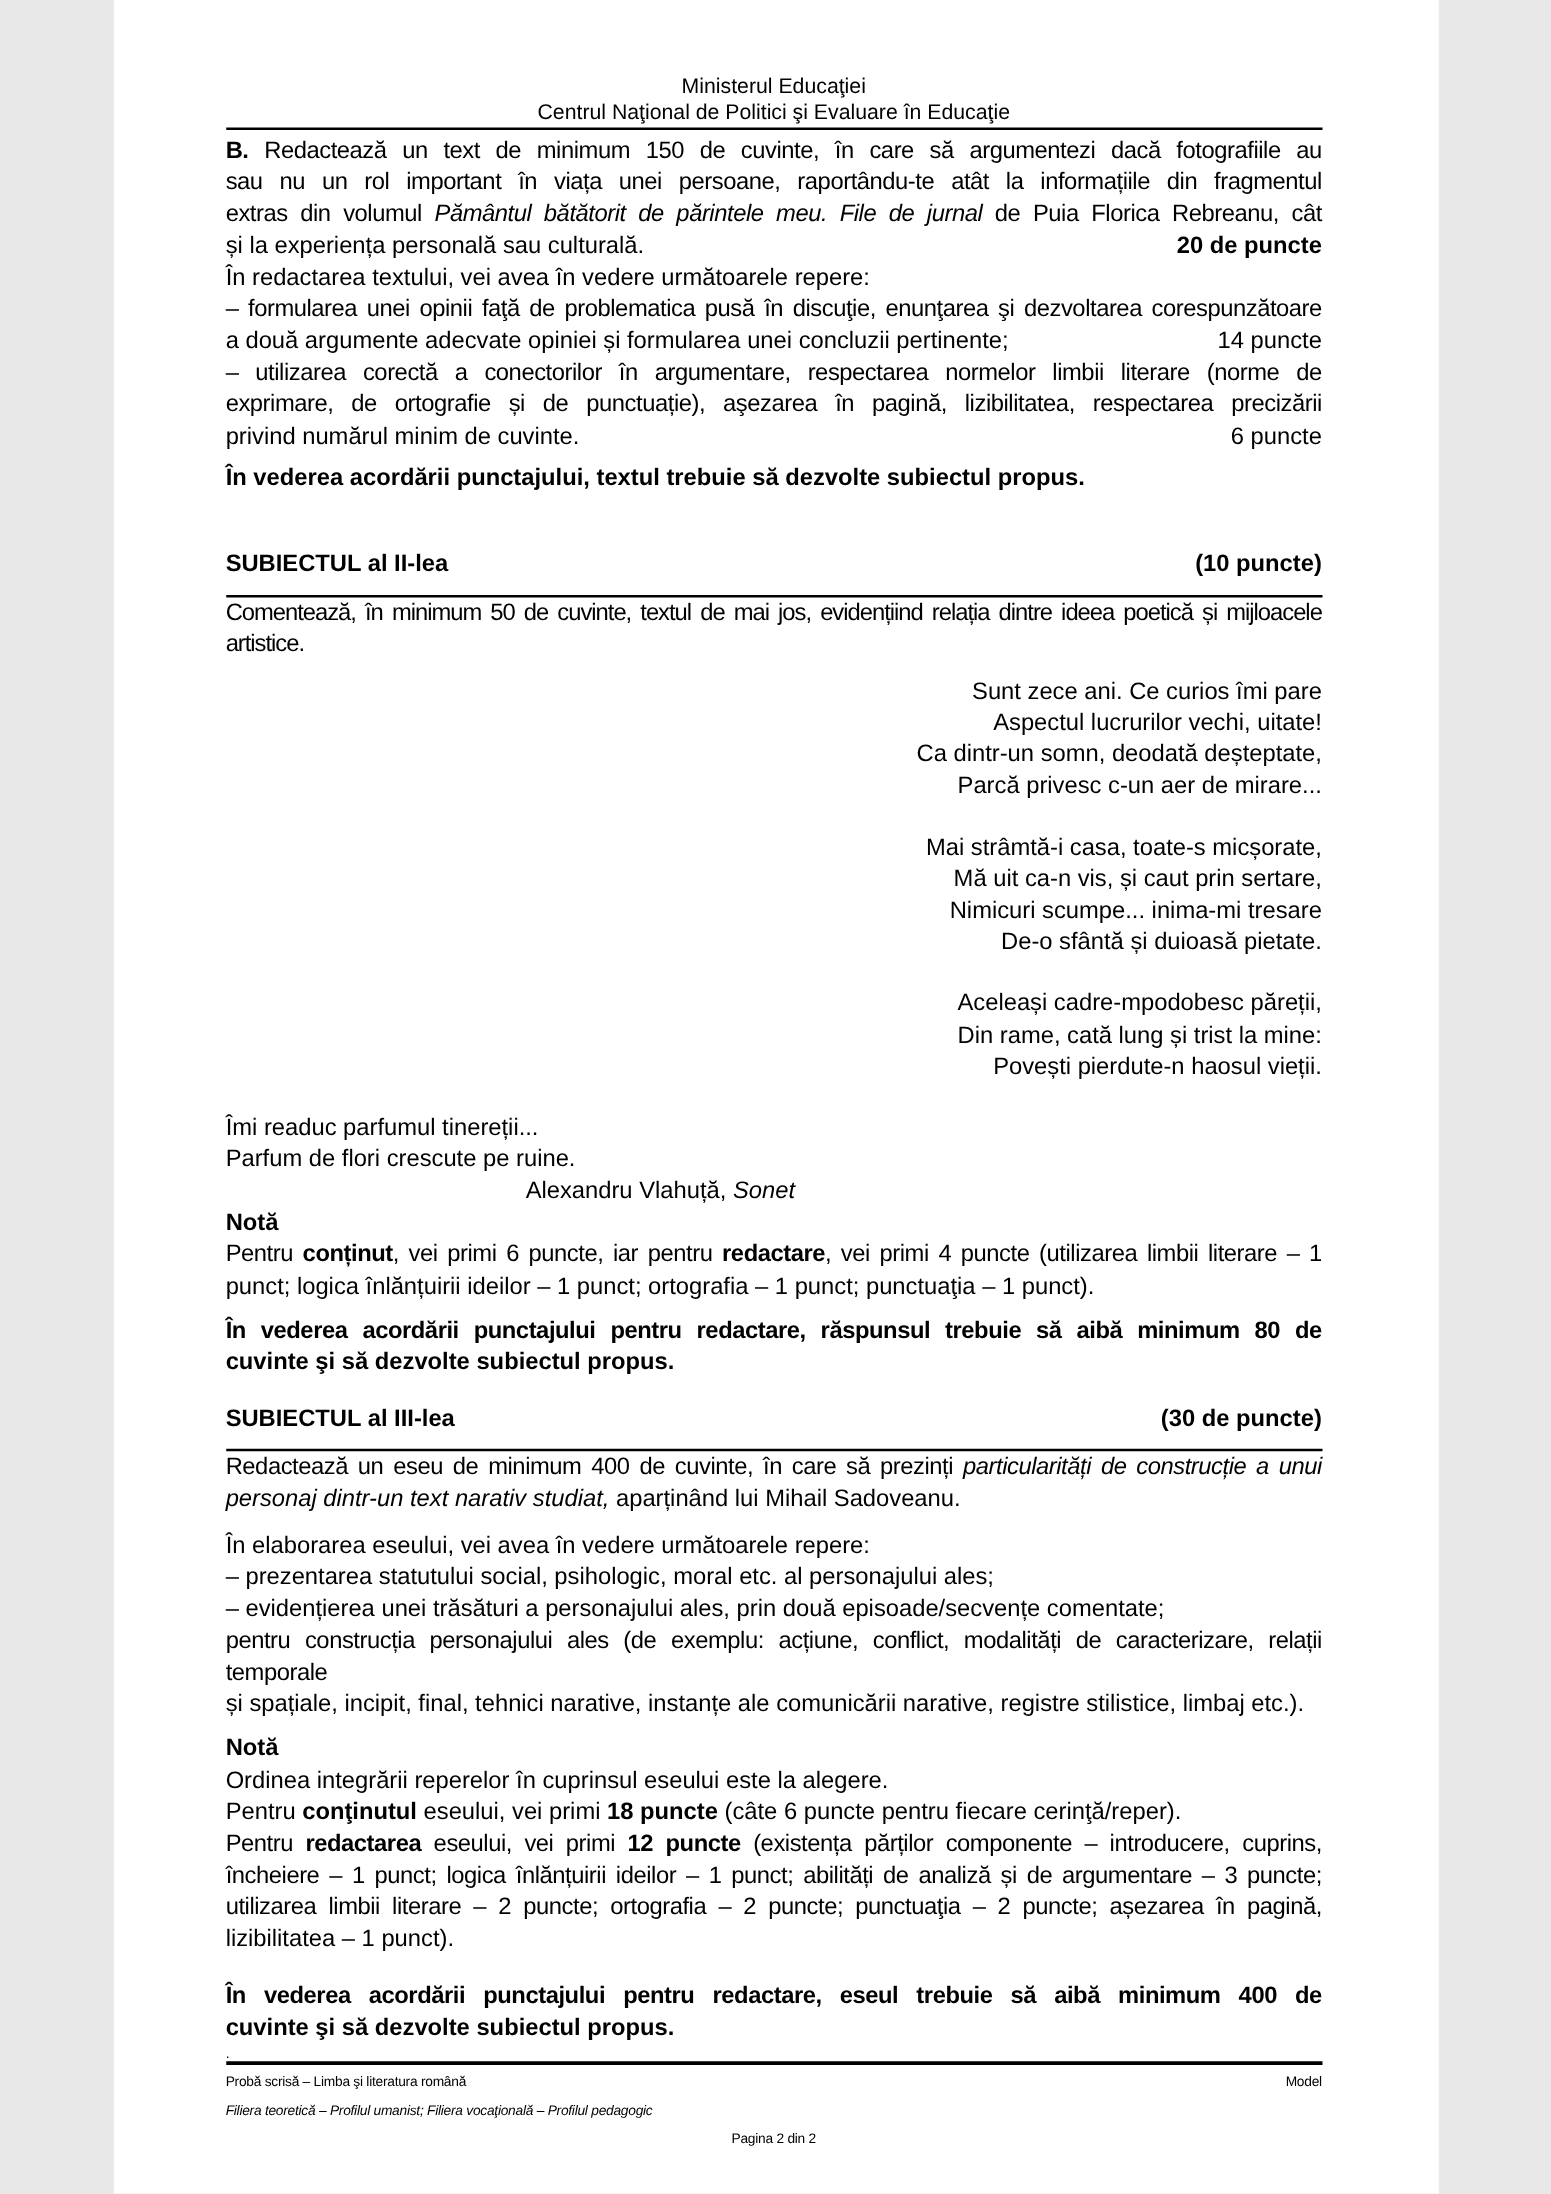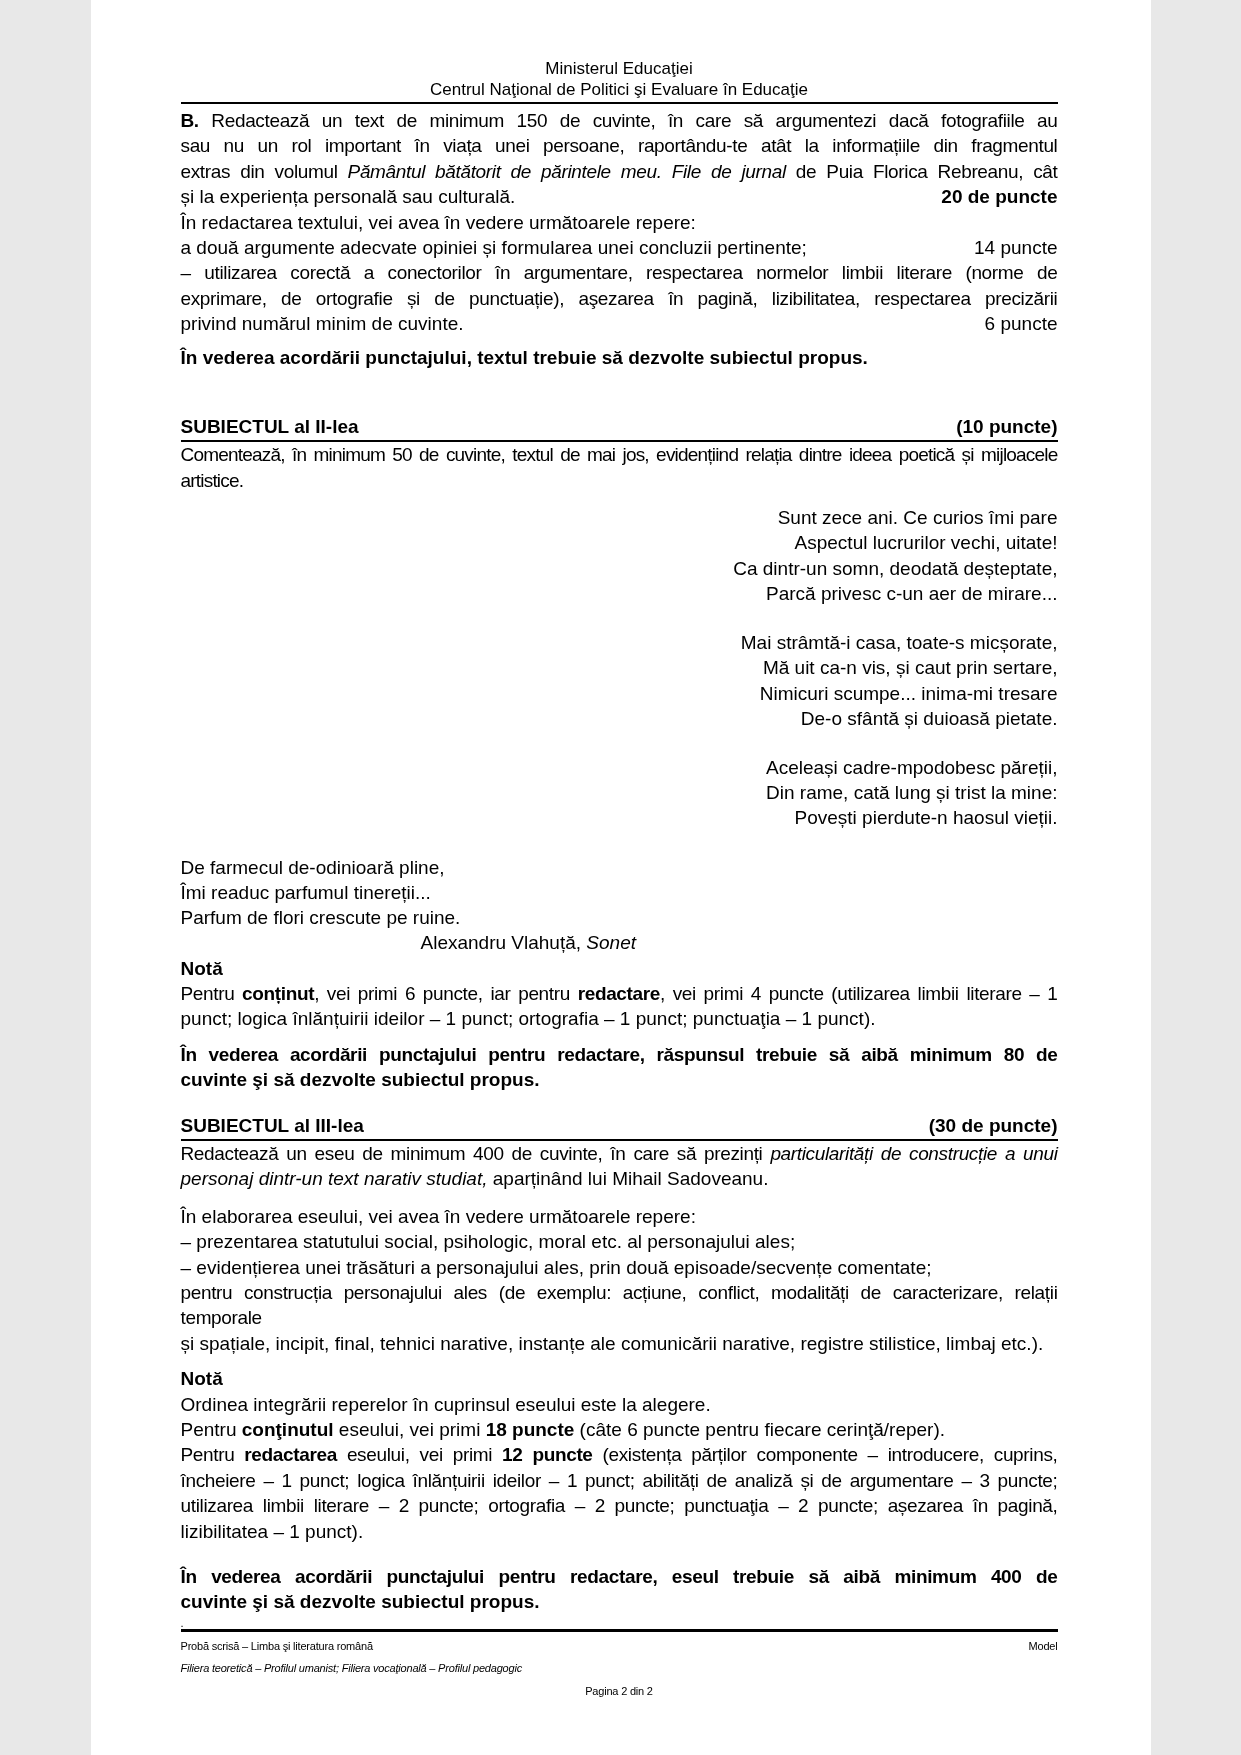--- a/index.html
+++ b/index.html
@@ -30,21 +30,21 @@
   .i { font-style: italic; }
   
   .lj { text-align: justify; text-align-last: justify; letter-spacing: -0.35px; }
   .lj2 { text-align: justify; text-align-last: justify; letter-spacing: -0.8px; }
   
   .pline { display: flex; justify-content: space-between; align-items: baseline; }
   .sec {
     display: flex; justify-content: space-between; align-items: baseline;
     font-weight: bold;
     border-bottom: 2px solid #000;
-    padding-bottom: 1px;
+    padding-bottom: 11px;
   }
   .sec2 { margin-top: 44px; }
   .sec3 { margin-top: 20px; }
   .mt8  { margin-top: 8px; }
   .mt10 { margin-top: 10px; }
   .mt12 { margin-top: 12px; }
   .mt20 { margin-top: 20px; }
   .poem { margin-top: 12px; }
   .stanza { margin-bottom: 24px; text-align: right; }
   .poem-line { line-height: 25.2px; }
@@ -76,20 +76,21 @@
     <div class="lj"><span>extras din volumul </span><span class="i">Pământul bătătorit de părintele meu. File de jurnal</span><span> de Puia Florica Rebreanu, cât</span></div>
     <div class="pline">
         <span>și la experiența personală sau culturală.</span>
         <span class="b">20 de puncte</span>
       </div>
   </div>
 
   <div>În redactarea textului, vei avea în vedere următoarele repere:</div>
 
   <div>
+    <div class="lj">– formularea unei opinii faţă de problematica pusă în discuţie, enunţarea şi dezvoltarea corespunzătoare</div>
     <div class="pline">
         <span>a două argumente adecvate opiniei și formularea unei concluzii pertinente;</span>
         <span>14 puncte</span>
       </div>
   </div>
 
   <div>
     <div class="lj">– utilizarea corectă a conectorilor în argumentare, respectarea normelor limbii literare (norme de</div>
     <div class="lj">exprimare, de ortografie și de punctuație), aşezarea în pagină, lizibilitatea, respectarea precizării</div>
     <div class="pline">
@@ -119,21 +120,20 @@
       <div class="poem-line">Mă uit ca-n vis, și caut prin sertare,</div>
       <div class="poem-line">Nimicuri scumpe... inima-mi tresare</div>
       <div class="poem-line">De-o sfântă și duioasă pietate.</div>
     </div>
     <div class="stanza">
       <div class="poem-line">Aceleași cadre-mpodobesc păreții,</div>
       <div class="poem-line">Din rame, cată lung și trist la mine:</div>
       <div class="poem-line">Povești pierdute-n haosul vieții.</div>
     </div>
     <div>
-      <div class="poem-line">De farmecul de-odinioară pline,</div>
       <div class="poem-line">Îmi readuc parfumul tinereții...</div>
       <div class="poem-line">Parfum de flori crescute pe ruine.</div>
     </div>
     <div class="attrib"><span>Alexandru Vlahuță,</span> <span class="i">Sonet</span></div>
   </div>
 
   <div class="b">Notă</div>
 
   <div>
     <div class="lj"><span>Pentru </span><span class="b">conținut</span><span>, vei primi 6 puncte, iar pentru </span><span class="b">redactare</span><span>, vei primi 4 puncte (utilizarea limbii literare – 1</span></div>

